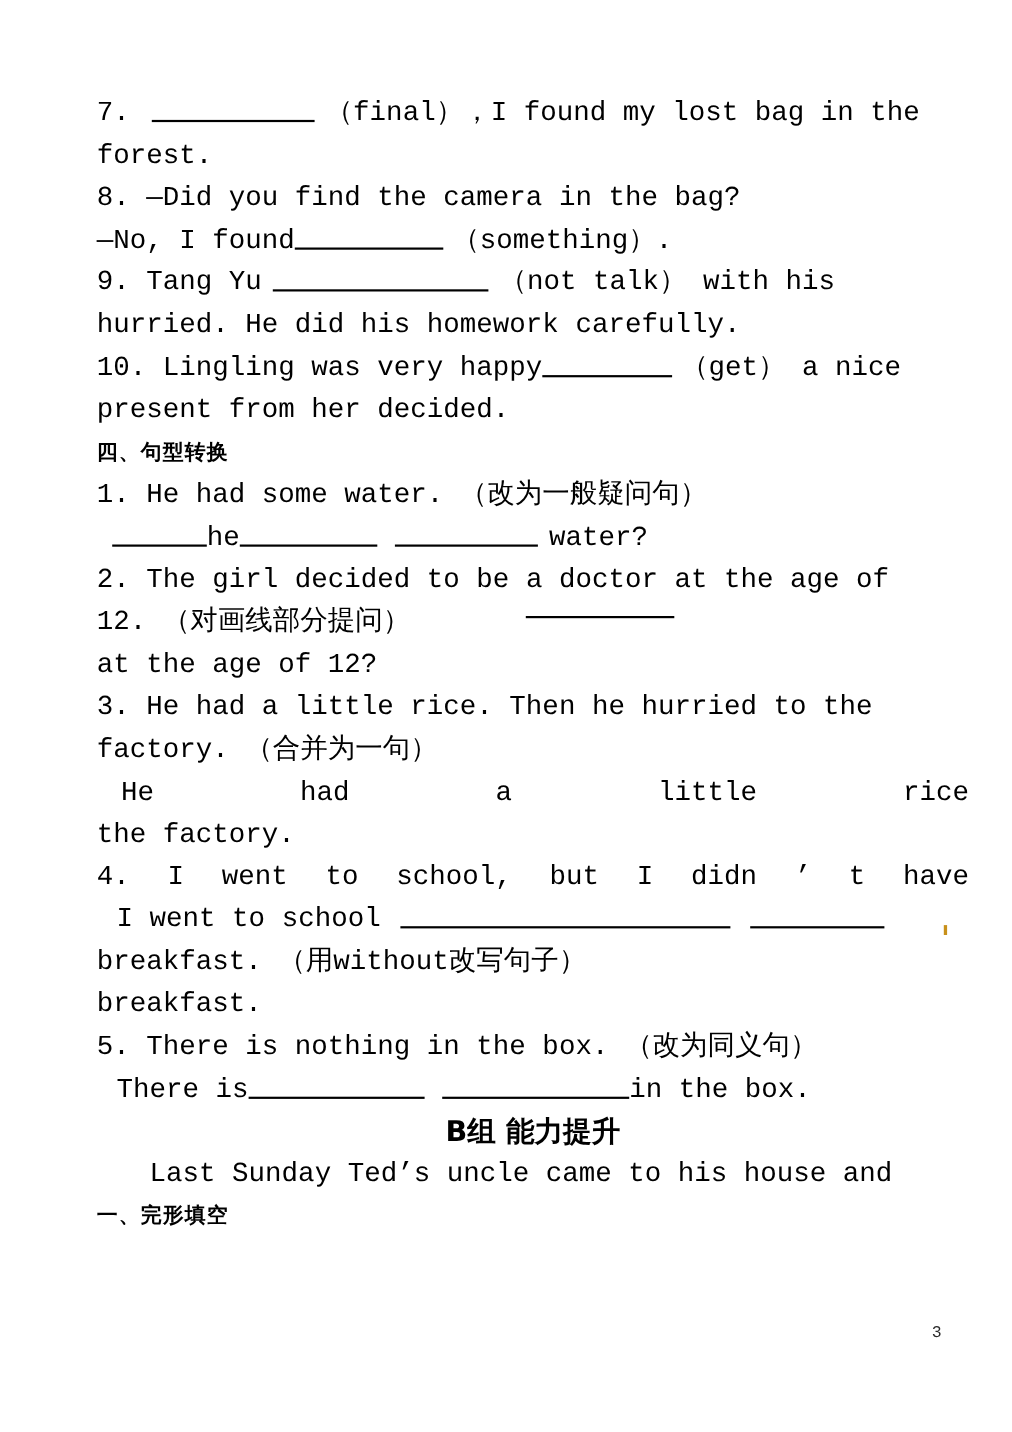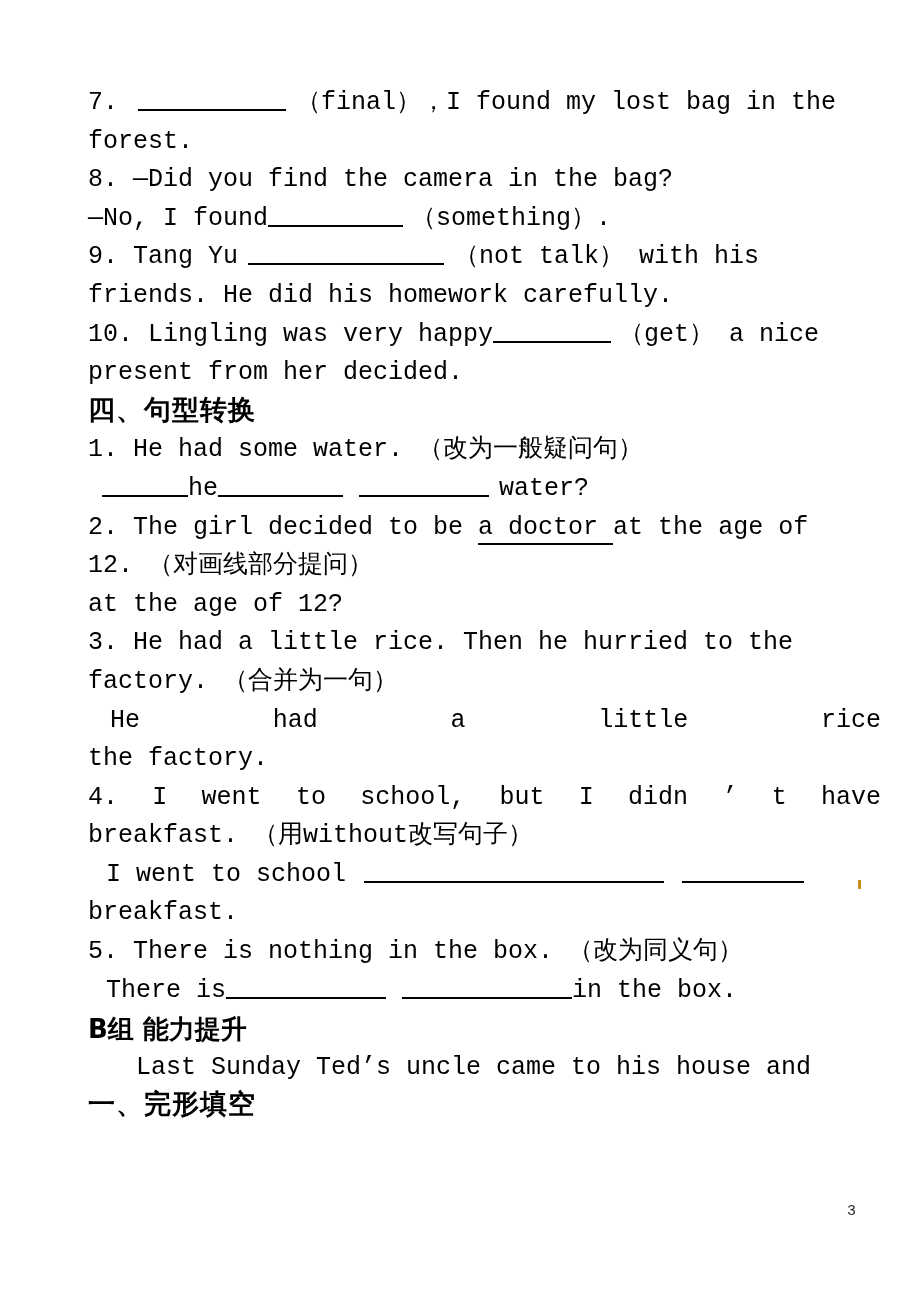--- a/index.html
+++ b/index.html
@@ -41,26 +41,27 @@
     position: relative;
   }
 
   
   .just {
     display: flex;
     justify-content: space-between;
     width: 793px;
   }
   .heading-cn {
-    font-family: Liberation Mono, monospace;
-    font-size: 27px;
+    font-family: Liberation Sans, sans-serif;
+    font-size: 19px;
     font-weight: bold;
     letter-spacing: 1px;
   }
   .center-head {
+    text-align: center;
     width: 793px;
     font-family: "DejaVu Sans", "Liberation Sans", sans-serif;
     font-size: 26px;
     font-weight: bold;
   }
 
   
   .blank {
     display: inline-block;
     border-bottom: 2px solid #000;
@@ -76,21 +77,21 @@
   .blank.b6 { width: 125px; }
   .blank.b8 { width: 170px; }
   .blank.b9 { width: 160px; }
   .blank.b10 { width: 200px; }
   .blank.b11 { width: 115px; }
   .blank.b13 { width: 130px; }
   .blank.b14 { width: 105px; }
 
   .ul-text {
     border-bottom: 2px solid #000;
-    padding-bottom: 1px;
+    padding-bottom: 18px;
   }
 
   
   .stray-mark {
     position: absolute;
     width: 3px;
     height: 9px;
     background: #c8901a;
   }
 
@@ -117,21 +118,21 @@
     <div class="ln">forest.</div>
 
     <div class="ln">8. —Did you find the camera in the bag?</div>
     <div class="ln">
       <span>—No, I found</span><span class="blank b2"></span><span class="sp" style="width:8px"></span><span>（something）.</span>
     </div>
 
     <div class="ln">
       <span>9. Tang Yu</span><span class="sp" style="width:10px"></span><span class="blank b3"></span><span class="sp" style="width:10px"></span><span>（not talk） with his</span>
     </div>
-    <div class="ln">friends. He did his homework carefully.</div>
+    <div class="ln">hurried. He did his homework carefully.</div>
 
     <div class="ln">
       <span>10. Lingling was very happy</span><span class="blank b4"></span><span class="sp" style="width:8px"></span><span>（get） a nice</span>
     </div>
     <div class="ln">present from her decided.</div>
 
     <div class="ln heading-cn">四、句型转换</div>
 
     <div class="ln">1. He had some water. （改为一般疑问句）</div>
     <div class="ln">
@@ -162,24 +163,24 @@
       <span>to</span>
       <span>school,</span>
       <span>but</span>
       <span>I</span>
       <span>didn</span>
       <span>’</span>
       <span>t</span>
       <span>have</span>
     </div>
     <div class="ln">
-      <span>breakfast. （用without改写句子）</span>
+      <span class="sp" style="width:18px"></span><span>I went to school</span><span class="sp" style="width:18px"></span><span class="blank" style="width:300px"></span><span class="sp" style="width:18px"></span><span class="blank" style="width:122px"></span><span class="stray-mark" style="left:770px; top:24px"></span>
     </div>
     <div class="ln">
-      <span class="sp" style="width:18px"></span><span>I went to school</span><span class="sp" style="width:18px"></span><span class="blank" style="width:300px"></span><span class="sp" style="width:18px"></span><span class="blank" style="width:122px"></span><span class="stray-mark" style="left:770px; top:24px"></span>
+      <span>breakfast. （用without改写句子）</span>
     </div>
     <div class="ln">breakfast.</div>
 
     <div class="ln">5. There is nothing in the box. （改为同义句）</div>
     <div class="ln">
       <span class="sp" style="width:18px"></span><span>There is</span><span class="blank b9"></span><span class="sp" style="width:16px"></span><span class="blank b8"></span><span>in the box.</span>
     </div>
 
     <div class="ln center-head">B组  能力提升</div>
 

